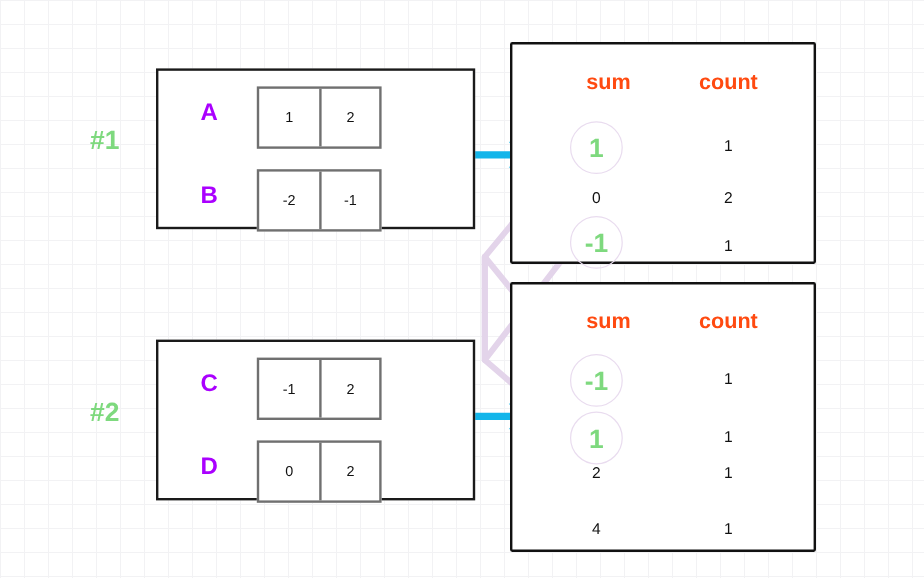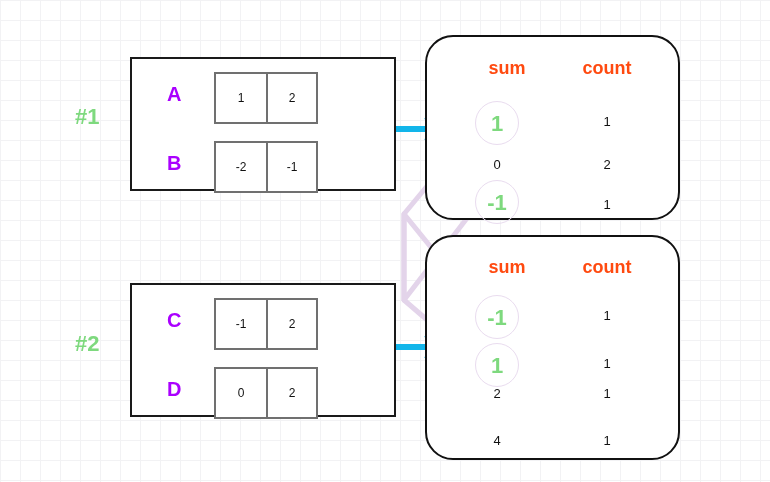--- a/index.html
+++ b/index.html
@@ -55,21 +55,21 @@
     display:flex;align-items:center;justify-content:center;
     font-size:12px;color:#111;
     box-sizing:border-box;
   }
   .pair .cell + .cell{border-left:2px solid #707070;}
 
   
   .rtable{
     position:absolute;
     border:2px solid #111;
-    border-radius:28px;
+    border-radius:2px;
     background:#ffffff;
     box-sizing:border-box;
   }
   .rhead{
     position:absolute;
     color:#ff4a10;
     font-size:18px;
     font-weight:bold;
     text-align:center;
   }

